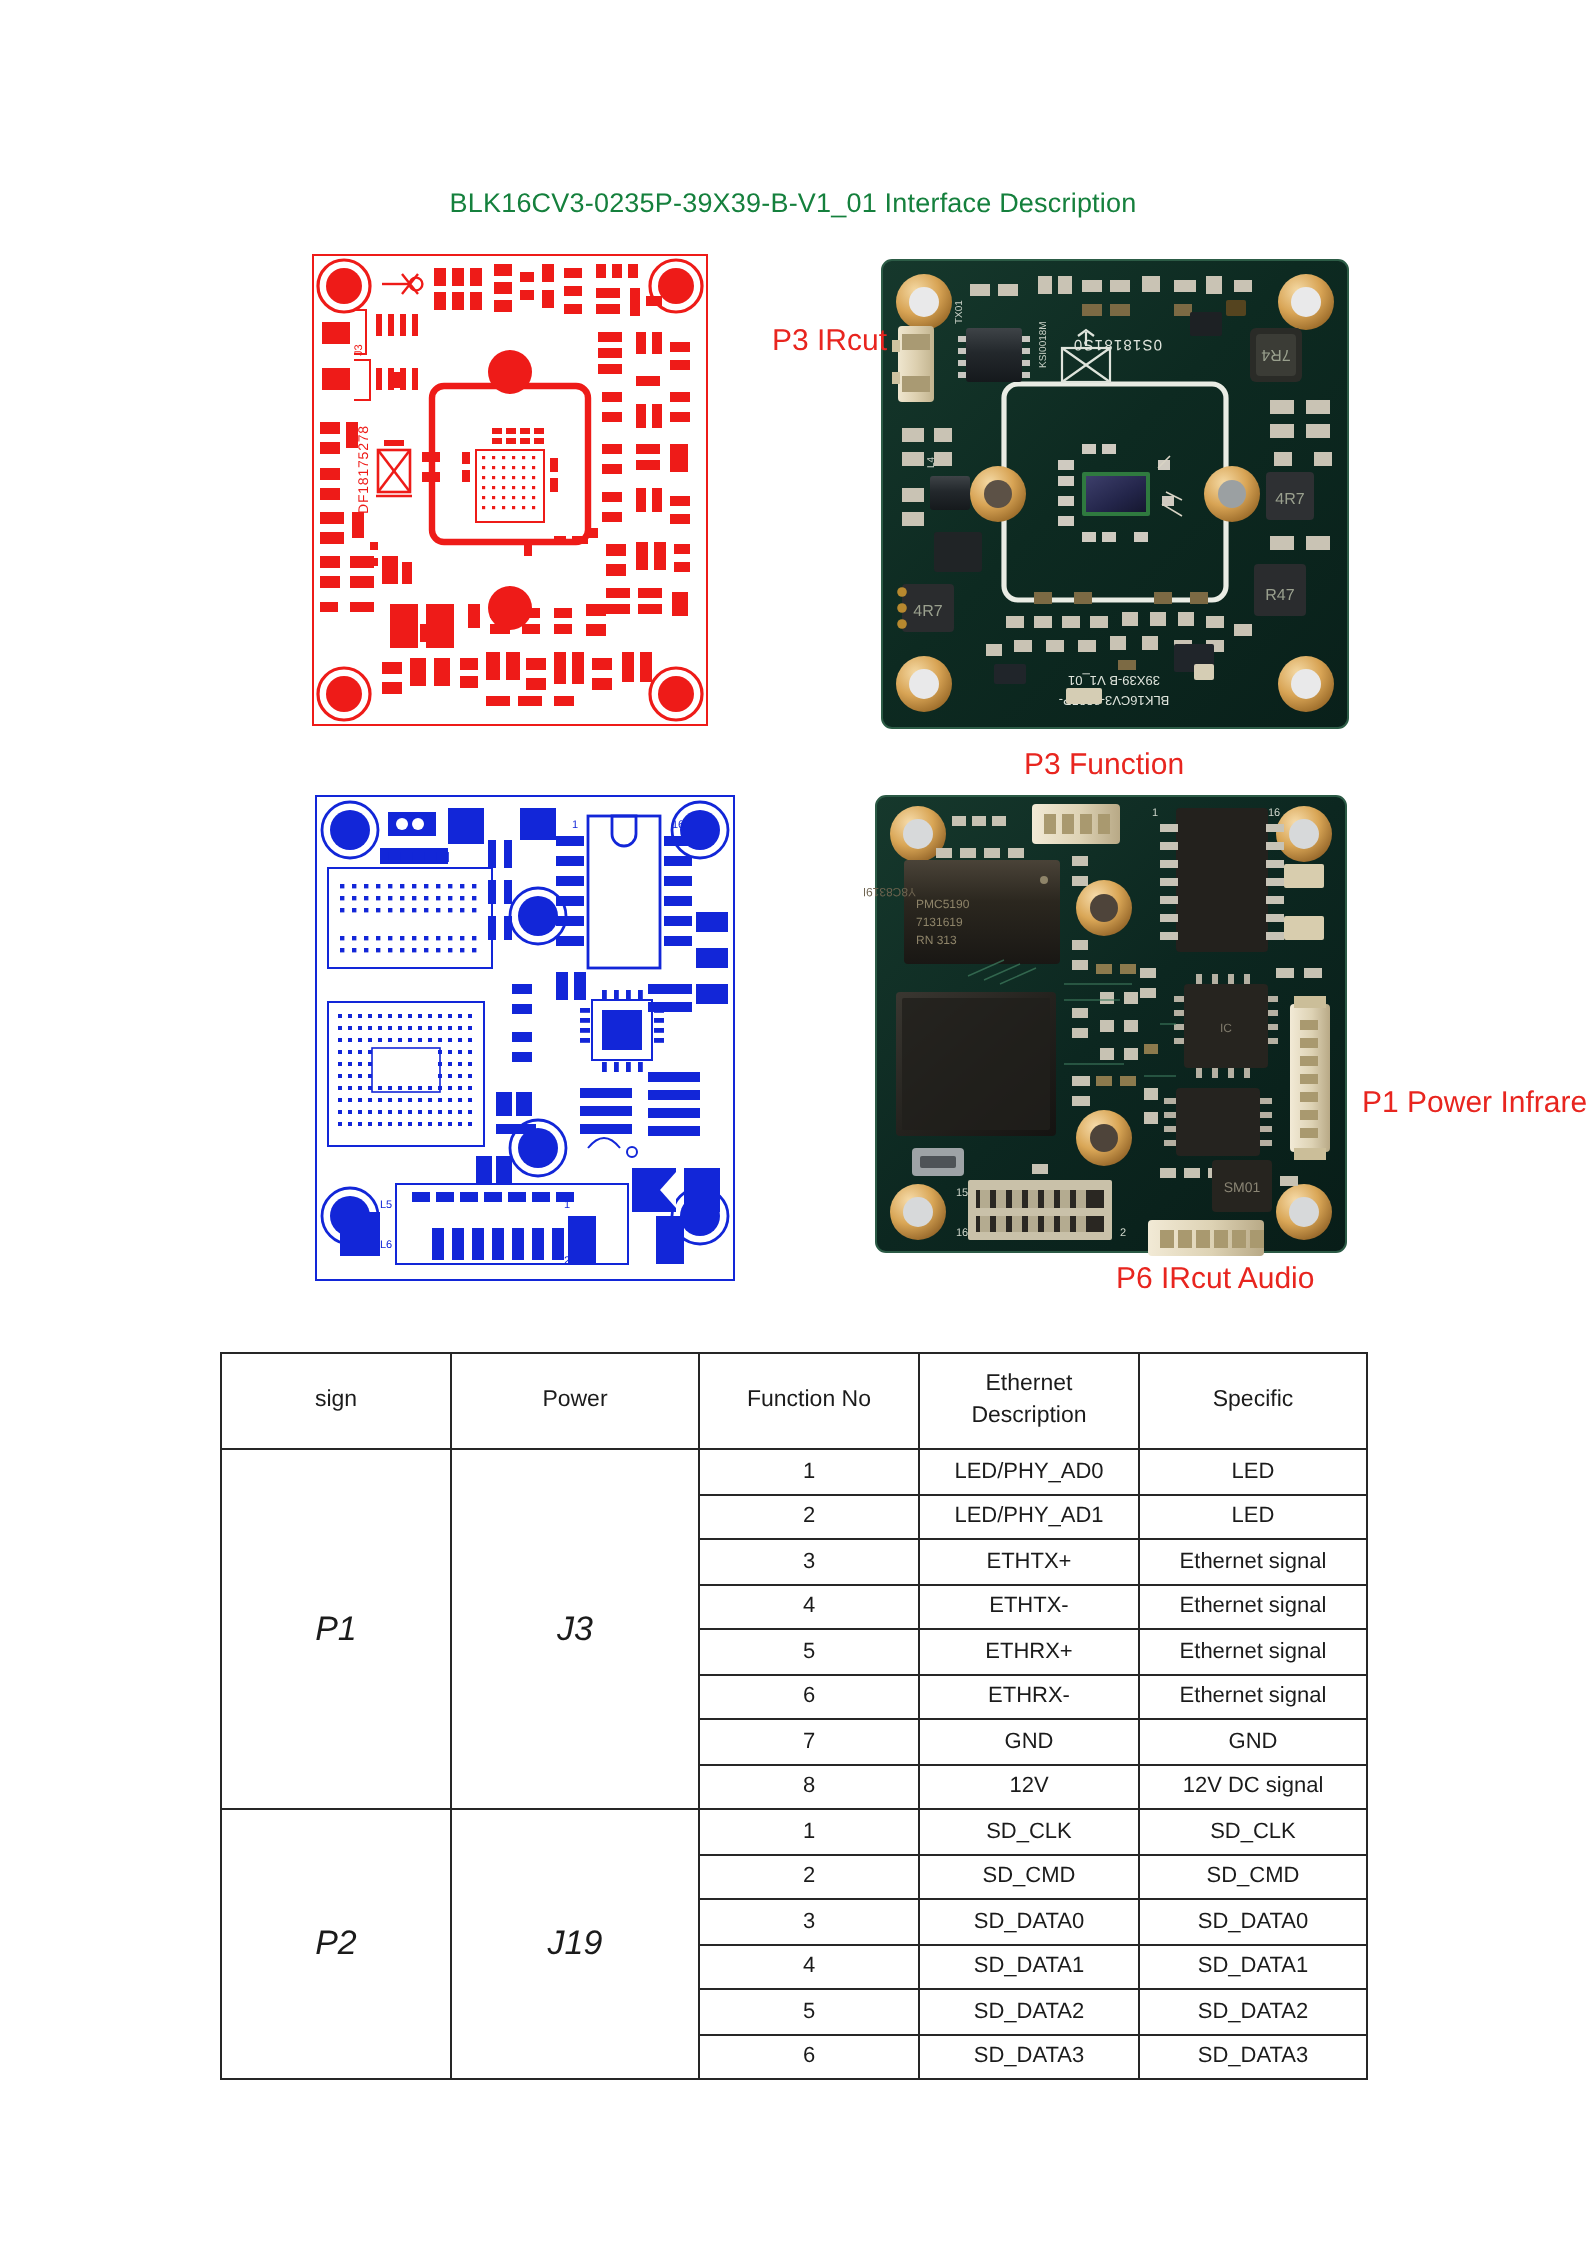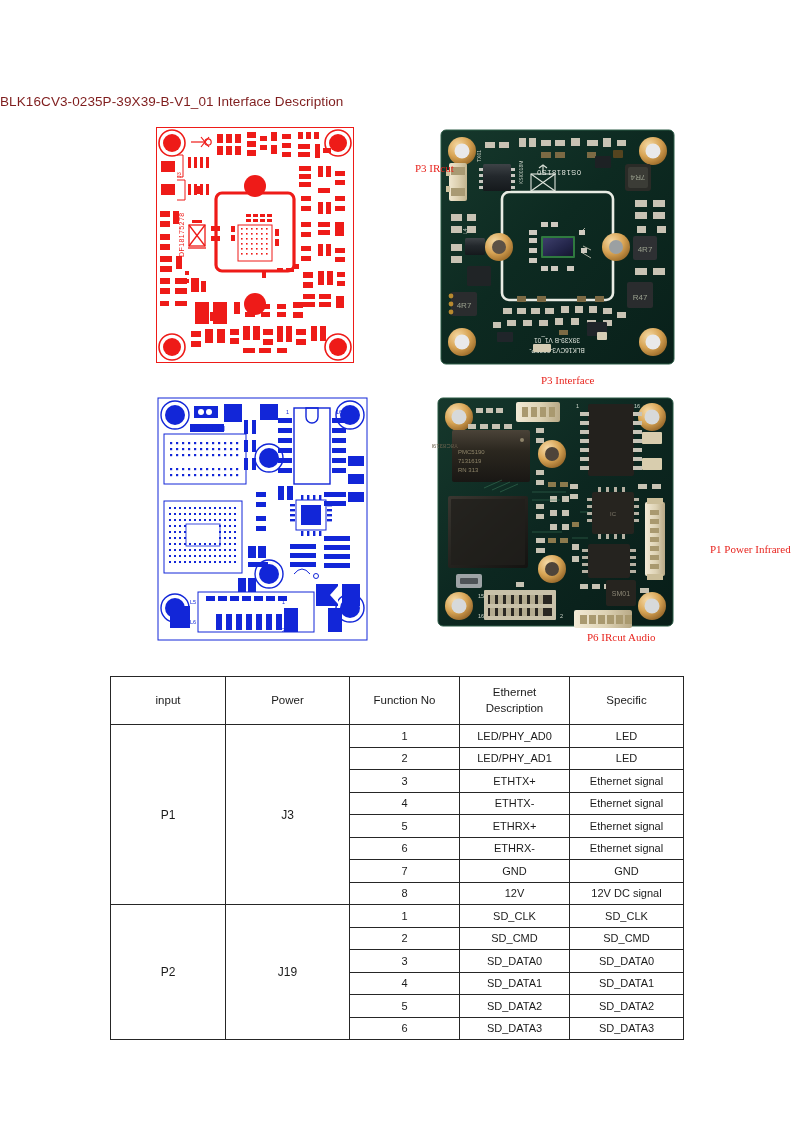--- a/index.html
+++ b/index.html
@@ -14,47 +14,46 @@
     font-family: "Liberation Sans", sans-serif;
     color: #1a1a1a;
     overflow: hidden;
   }
 
   
   #doc-title {
     position: absolute;
     left: 0; right: 0;
     top: 94px;
-    text-align: left;
+    text-align: center;
     font-size: 13.5px;
     letter-spacing: 0.1px;
-    color: #7f1d1d;
+    color: #15803d;
     white-space: nowrap;
   }
 
   
   .fig {
     position: absolute;
   }
   #fig-top-left   { left: 155px; top: 126px; width: 200px; height: 238px; }
   #fig-top-right  { left: 437px; top: 126px; width: 241px; height: 242px; }
   #fig-bot-left   { left: 156px; top: 396px; width: 213px; height: 246px; }
   #fig-bot-right  { left: 432px; top: 392px; width: 247px; height: 240px; }
 
   .fig svg { display: block; width: 100%; height: 100%; }
 
   
   .callout {
     position: absolute;
     color: #e8251f;
-    font-size: 11px;
-    font-family: Liberation Serif, serif;
+    font-size: 15px;
+    font-family: Liberation Sans, sans-serif;
     white-space: nowrap;
     line-height: 1;
-    margin-left: 29px;
   }
   #callout-ircut          { left: 386px; top: 163px; }
   #callout-infrared       { left: 512px; top: 375px; }
   #callout-power-ethernet { left: 681px; top: 544px; }
   #callout-alarm-audio    { left: 558px; top: 632px; }
 
   
   #pin-table {
     position: absolute;
     left: 110px;
@@ -76,21 +75,22 @@
     height: 47px;
     font-size: 11.5px;
     line-height: 1.35;
   }
   #pin-table tbody td {
     height: 21.5px;
     font-size: 11px;
   }
   #pin-table td.sign-cell,
   #pin-table td.socket-cell {
-    font-size: 12px;
+    font-size: 17px;
+    font-style: italic;
   }
   .col-sign     { width: 115px; }
   .col-socket   { width: 124px; }
   .col-specific { width: 110px; }
   .col-iface    { width: 110px; }
   .col-func     { width: 114px; }
 </style>
 </head>
 <body>
 
@@ -1099,35 +1099,35 @@
     <text x="189" y="204" fill="#8b8675" font-family="'Liberation Sans',sans-serif" font-size="7" text-anchor="middle">SM01</text>
 
     <g stroke="#3e7a5c" stroke-width="0.7" fill="none" opacity="0.75">
       <path d="M100 100 h34 M100 108 h28 M100 140 h30 M140 146 h16 M148 120 h8"></path>
       <path d="M52 96 l18 -8 M60 98 l18 -8 M68 100 l18 -8"></path>
     </g>
   </svg>
 </div>
 
 <div class="callout" id="callout-ircut">P3 IRcut</div>
-<div class="callout" id="callout-infrared">P3 Interface</div>
+<div class="callout" id="callout-infrared">P3 Function</div>
 <div class="callout" id="callout-power-ethernet">P1 Power Infrared</div>
 <div class="callout" id="callout-alarm-audio">P6 IRcut Audio</div>
 
 <table id="pin-table">
   <colgroup>
     <col class="col-sign">
       <col class="col-socket">
       <col class="col-specific">
     <col class="col-iface">
       <col class="col-func">
   </colgroup>
   <thead>
     <tr>
-      <th>input</th>
+      <th>sign</th>
       <th>Power</th>
       <th>Function No</th>
       <th>
         <span>Ethernet</span><br>
         <span>Description</span>
       </th>
       <th>Specific</th>
     </tr>
   </thead>
   <tbody>

